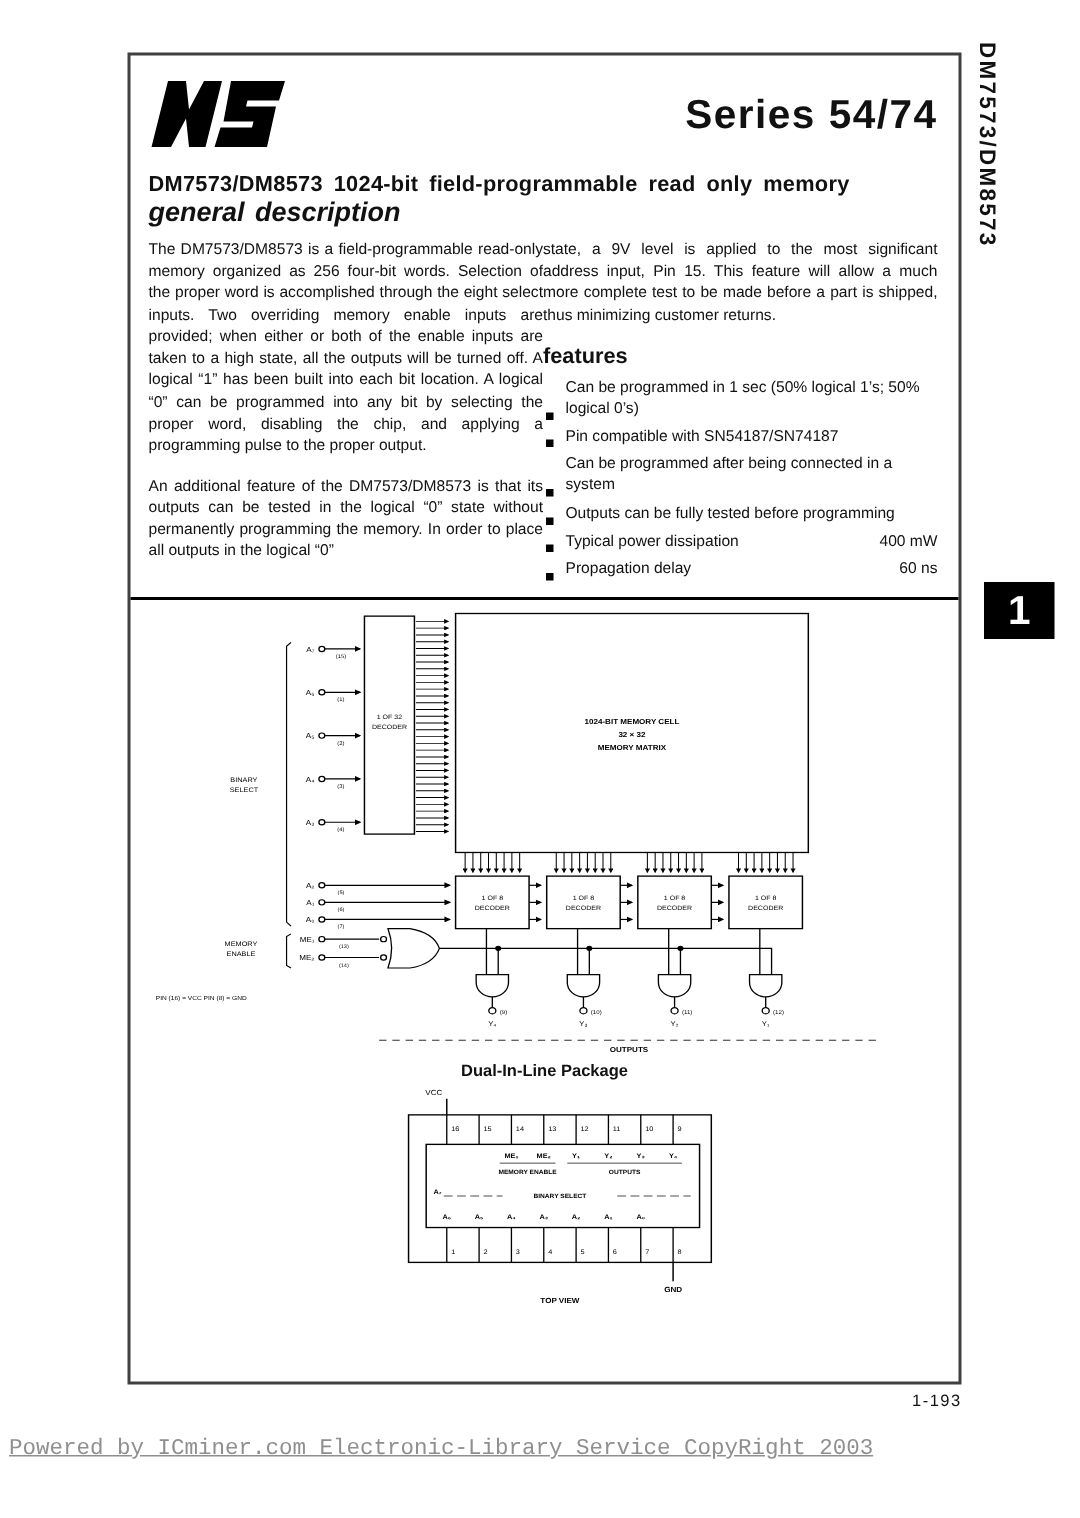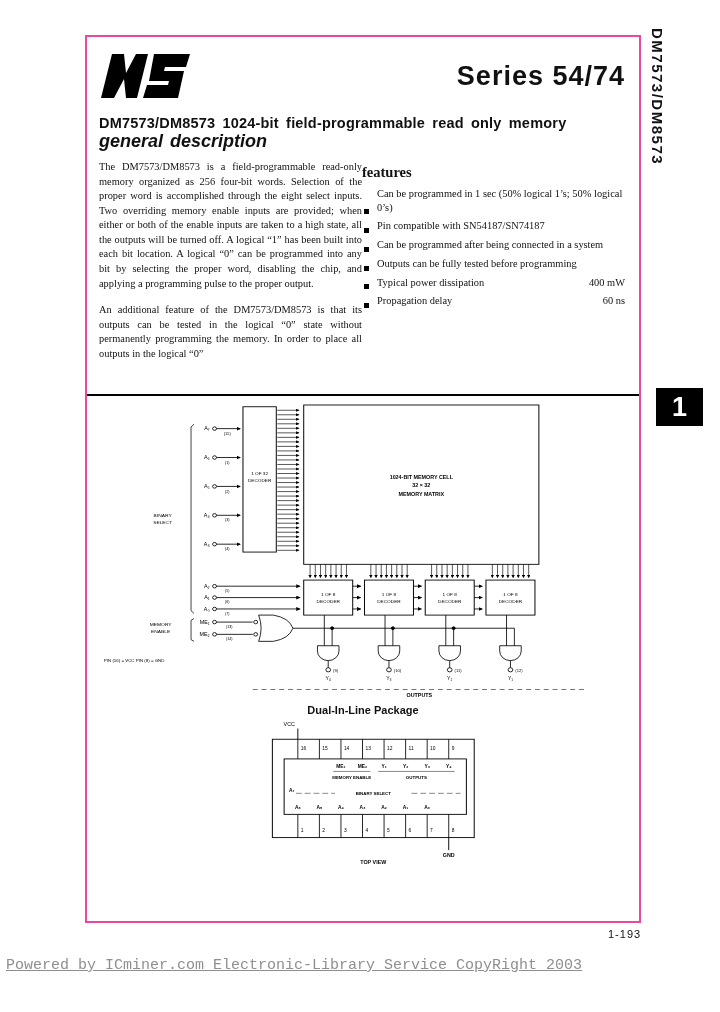--- a/index.html
+++ b/index.html
@@ -2,28 +2,28 @@
 <html><head>
 <meta charset="utf-8">
 <style>
   html,body{margin:0;padding:0;}
   body{
     width:720px;height:1012px;position:relative;background:#ffffff;
     font-family:"Liberation Sans",sans-serif;color:#111;overflow:hidden;
   }
   .main-box{
     position:absolute;left:85px;top:35px;width:556px;height:888px;
-    border:2px solid #ec4899;background:#fff;box-sizing:border-box;
+    border:2px solid #404040;background:#fff;box-sizing:border-box;
   }
   .hdr{display:flex;align-items:flex-start;padding:16px 14px 0 12px;}
   .hdr .logo-wrap{width:92px;height:46px;}
   .series{margin-left:auto;font-size:27px;font-weight:bold;letter-spacing:1px;margin-top:8px;}
   .part-title{font-size:14.5px;font-weight:bold;margin:16px 12px 0 12px;word-spacing:3px;letter-spacing:.2px;}
   .gd-head{font-size:18px;font-weight:bold;margin:0 12px 0 12px;word-spacing:2px;font-style:italic;}
-  .cols{display:flex;margin:8px 14px 0 12px;min-height:228px;font-family:Liberation Serif, serif;}
+  .cols{display:flex;margin:8px 14px 0 12px;min-height:228px;}
   .col{flex:1;}
   .col p{font-size:10.4px;line-height:1.4;text-align:justify;margin:0 0 12px 0;}
   .feat-head{font-size:14.5px;font-weight:bold;margin:4px 0 6px 0;}
   ul.feats{list-style:none;margin:0;padding:0;}
   li.feat{display:flex;align-items:flex-end;font-size:10.4px;line-height:1.32;margin:0 0 5px 0;}
   li.feat .sq{width:5px;height:5px;background:#000;flex:0 0 5px;margin:4px 8px 0 2px;}
   li.feat .fv{margin-left:auto;padding-left:8px;white-space:nowrap;}
   .divider{border-top:2px solid #000;margin-top:6px;}
   .diag-head{font-size:13.5px;font-weight:bold;margin:10px 12px 2px 12px;word-spacing:2px;}
   svg{display:block;}
@@ -62,20 +62,21 @@
 
   <div class="part-title">DM7573/DM8573 1024-bit field-programmable read only memory</div>
   <div class="gd-head">general description</div>
 
   <div class="cols">
     <div class="col">
       <p>The DM7573/DM8573 is a field-programmable read-only memory organized as 256 four-bit words. Selection of the proper word is accomplished through the eight select inputs. Two overriding memory enable inputs are provided; when either or both of the enable inputs are taken to a high state, all the outputs will be turned off. A logical “1” has been built into each bit location. A logical “0” can be programmed into any bit by selecting the proper word, disabling the chip, and applying a programming pulse to the proper output.</p>
       <p>An additional feature of the DM7573/DM8573 is that its outputs can be tested in the logical “0” state without permanently programming the memory. In order to place all outputs in the logical “0”</p>
     </div>
     <div class="col">
+      <p>state, a 9V level is applied to the most significant address input, Pin 15. This feature will allow a much more complete test to be made before a part is shipped, thus minimizing customer returns.</p>
       <div class="feat-head">features</div>
       <ul class="feats">
         <li class="feat">
             <span class="sq"></span>
             <span class="ft">Can be programmed in 1 sec (50% logical 1’s; 50% logical 0’s)</span>
           </li>
         <li class="feat">
             <span class="sq"></span>
             <span class="ft">Pin compatible with SN54187/SN74187</span>
           </li>

